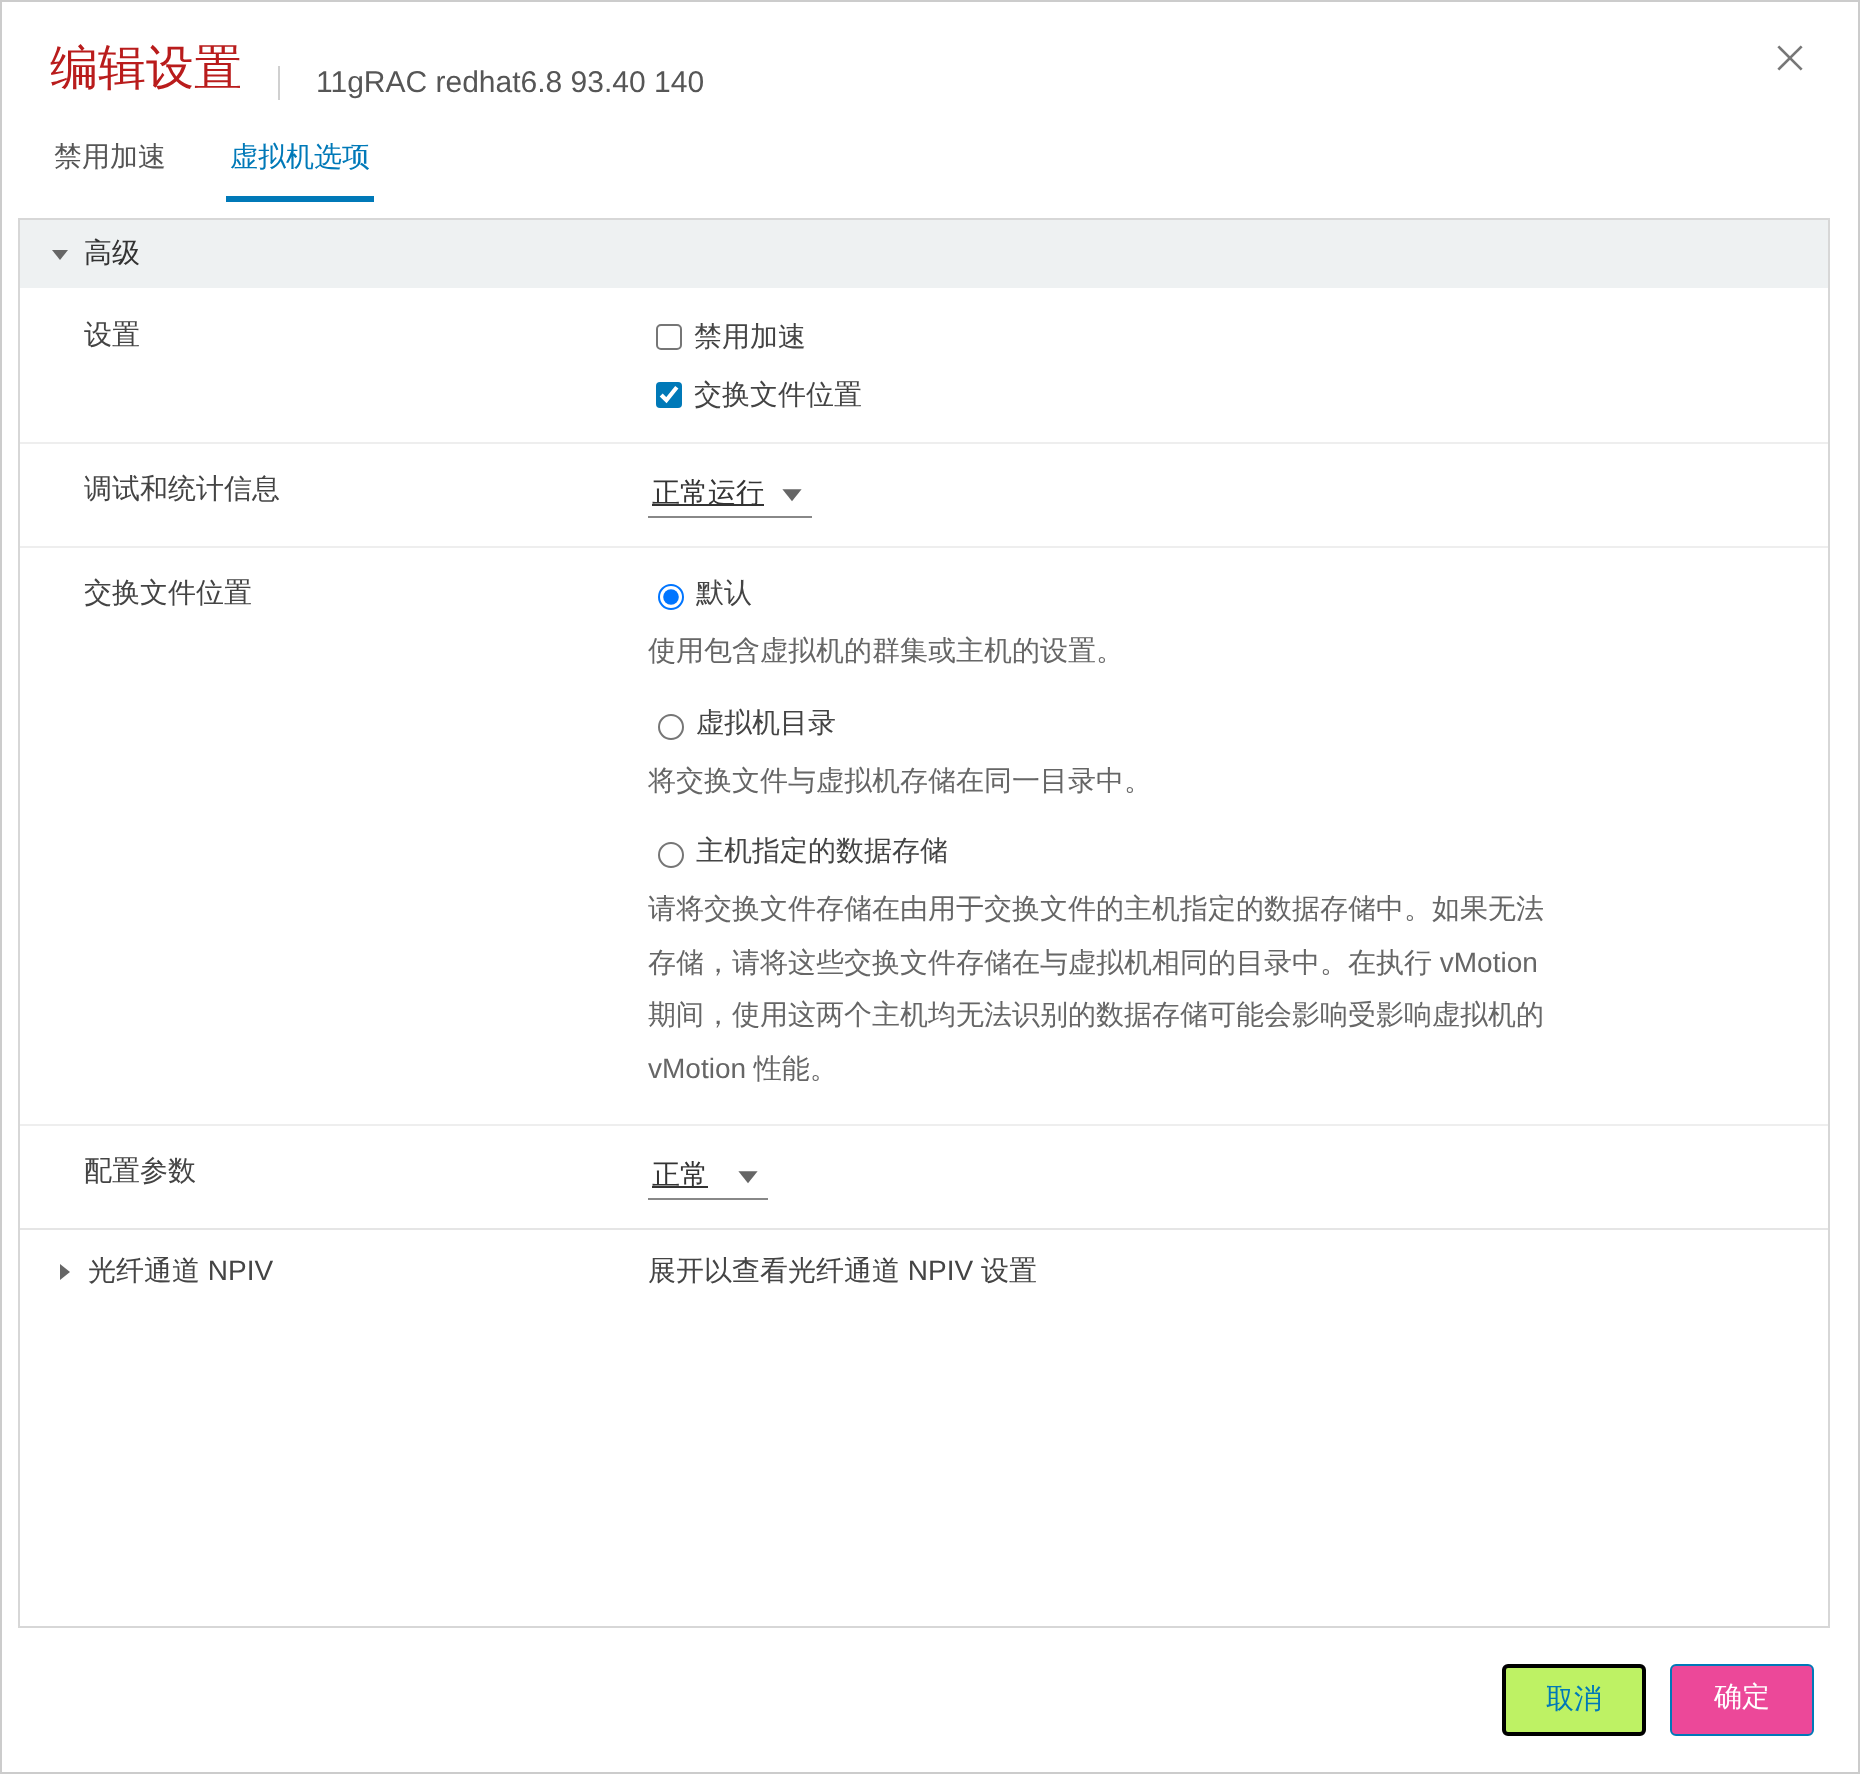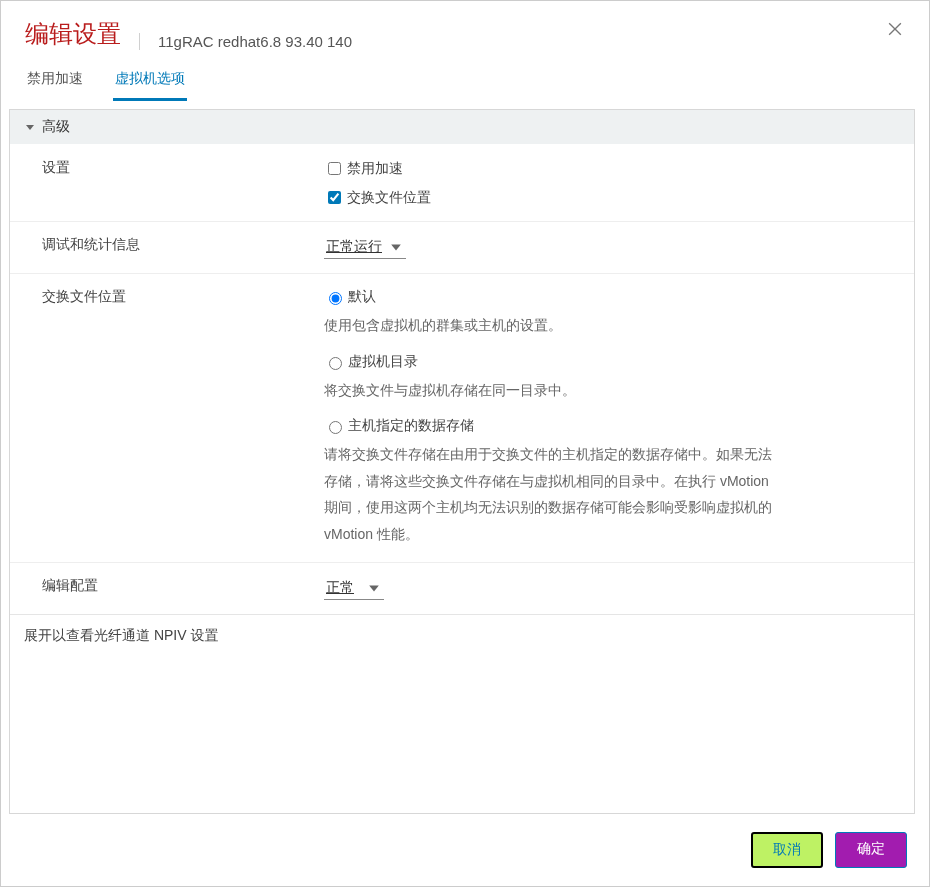--- a/index.html
+++ b/index.html
@@ -186,21 +186,21 @@
   }
   .btn {
     min-width:72px;
     padding:7px 16px;
     font-size:14px;
     border-radius:3px;
     cursor:pointer;
     text-align:center;
   }
   .btn-secondary { background:#bef264; border:2px solid #000000; color:#0079b8;}
-  .btn-primary { background:#a21caf; border:1px solid #0079b8; color:#fff;}
+  .btn-primary { background:#ec4899; border:1px solid #0079b8; color:#fff;}
 
   
   .scroll-spacer { height: 4px; }
 </style>
 </head>
 <body>
 
 <div class="dialog">
 
   <div class="dialog-header">
@@ -280,32 +280,40 @@
                 <input type="radio" name="swap" style="">
                 <span>主机指定的数据存储</span>
               </div>
               <div class="radio-desc">请将交换文件存储在由用于交换文件的主机指定的数据存储中。如果无法存储，请将这些交换文件存储在与虚拟机相同的目录中。在执行 vMotion 期间，使用这两个主机均无法识别的数据存储可能会影响受影响虚拟机的 vMotion 性能。</div>
             </div>
           </div>
         </div>
 
 
         <div class="row">
-          <div class="label">编辑配置</div>
+          <div class="label">配置参数</div>
           <div class="value">
             <div class="faux-select" style="min-width:60px">
               <span class="sel-label">正常</span>
               <svg viewBox="0 0 10 10" fill="currentColor">
                   <polygon points="1,3 9,3 5,8"></polygon>
                 </svg>
             </div>
           </div>
         </div>
 
         <div class="npiv-row">
+          <div class="label">
+            <span class="twisty">
+              <svg viewBox="0 0 10 10" fill="currentColor">
+                  <polygon points="3,1 8,5 3,9"></polygon>
+                </svg>
+            </span>
+            <span>光纤通道 NPIV</span>
+          </div>
           <div>展开以查看光纤通道 NPIV 设置</div>
         </div>
 
         <div class="scroll-spacer"></div>
       </div>
     </div>
   </div>
 
   <div class="footer">
     <div class="btn btn-secondary">取消</div>

